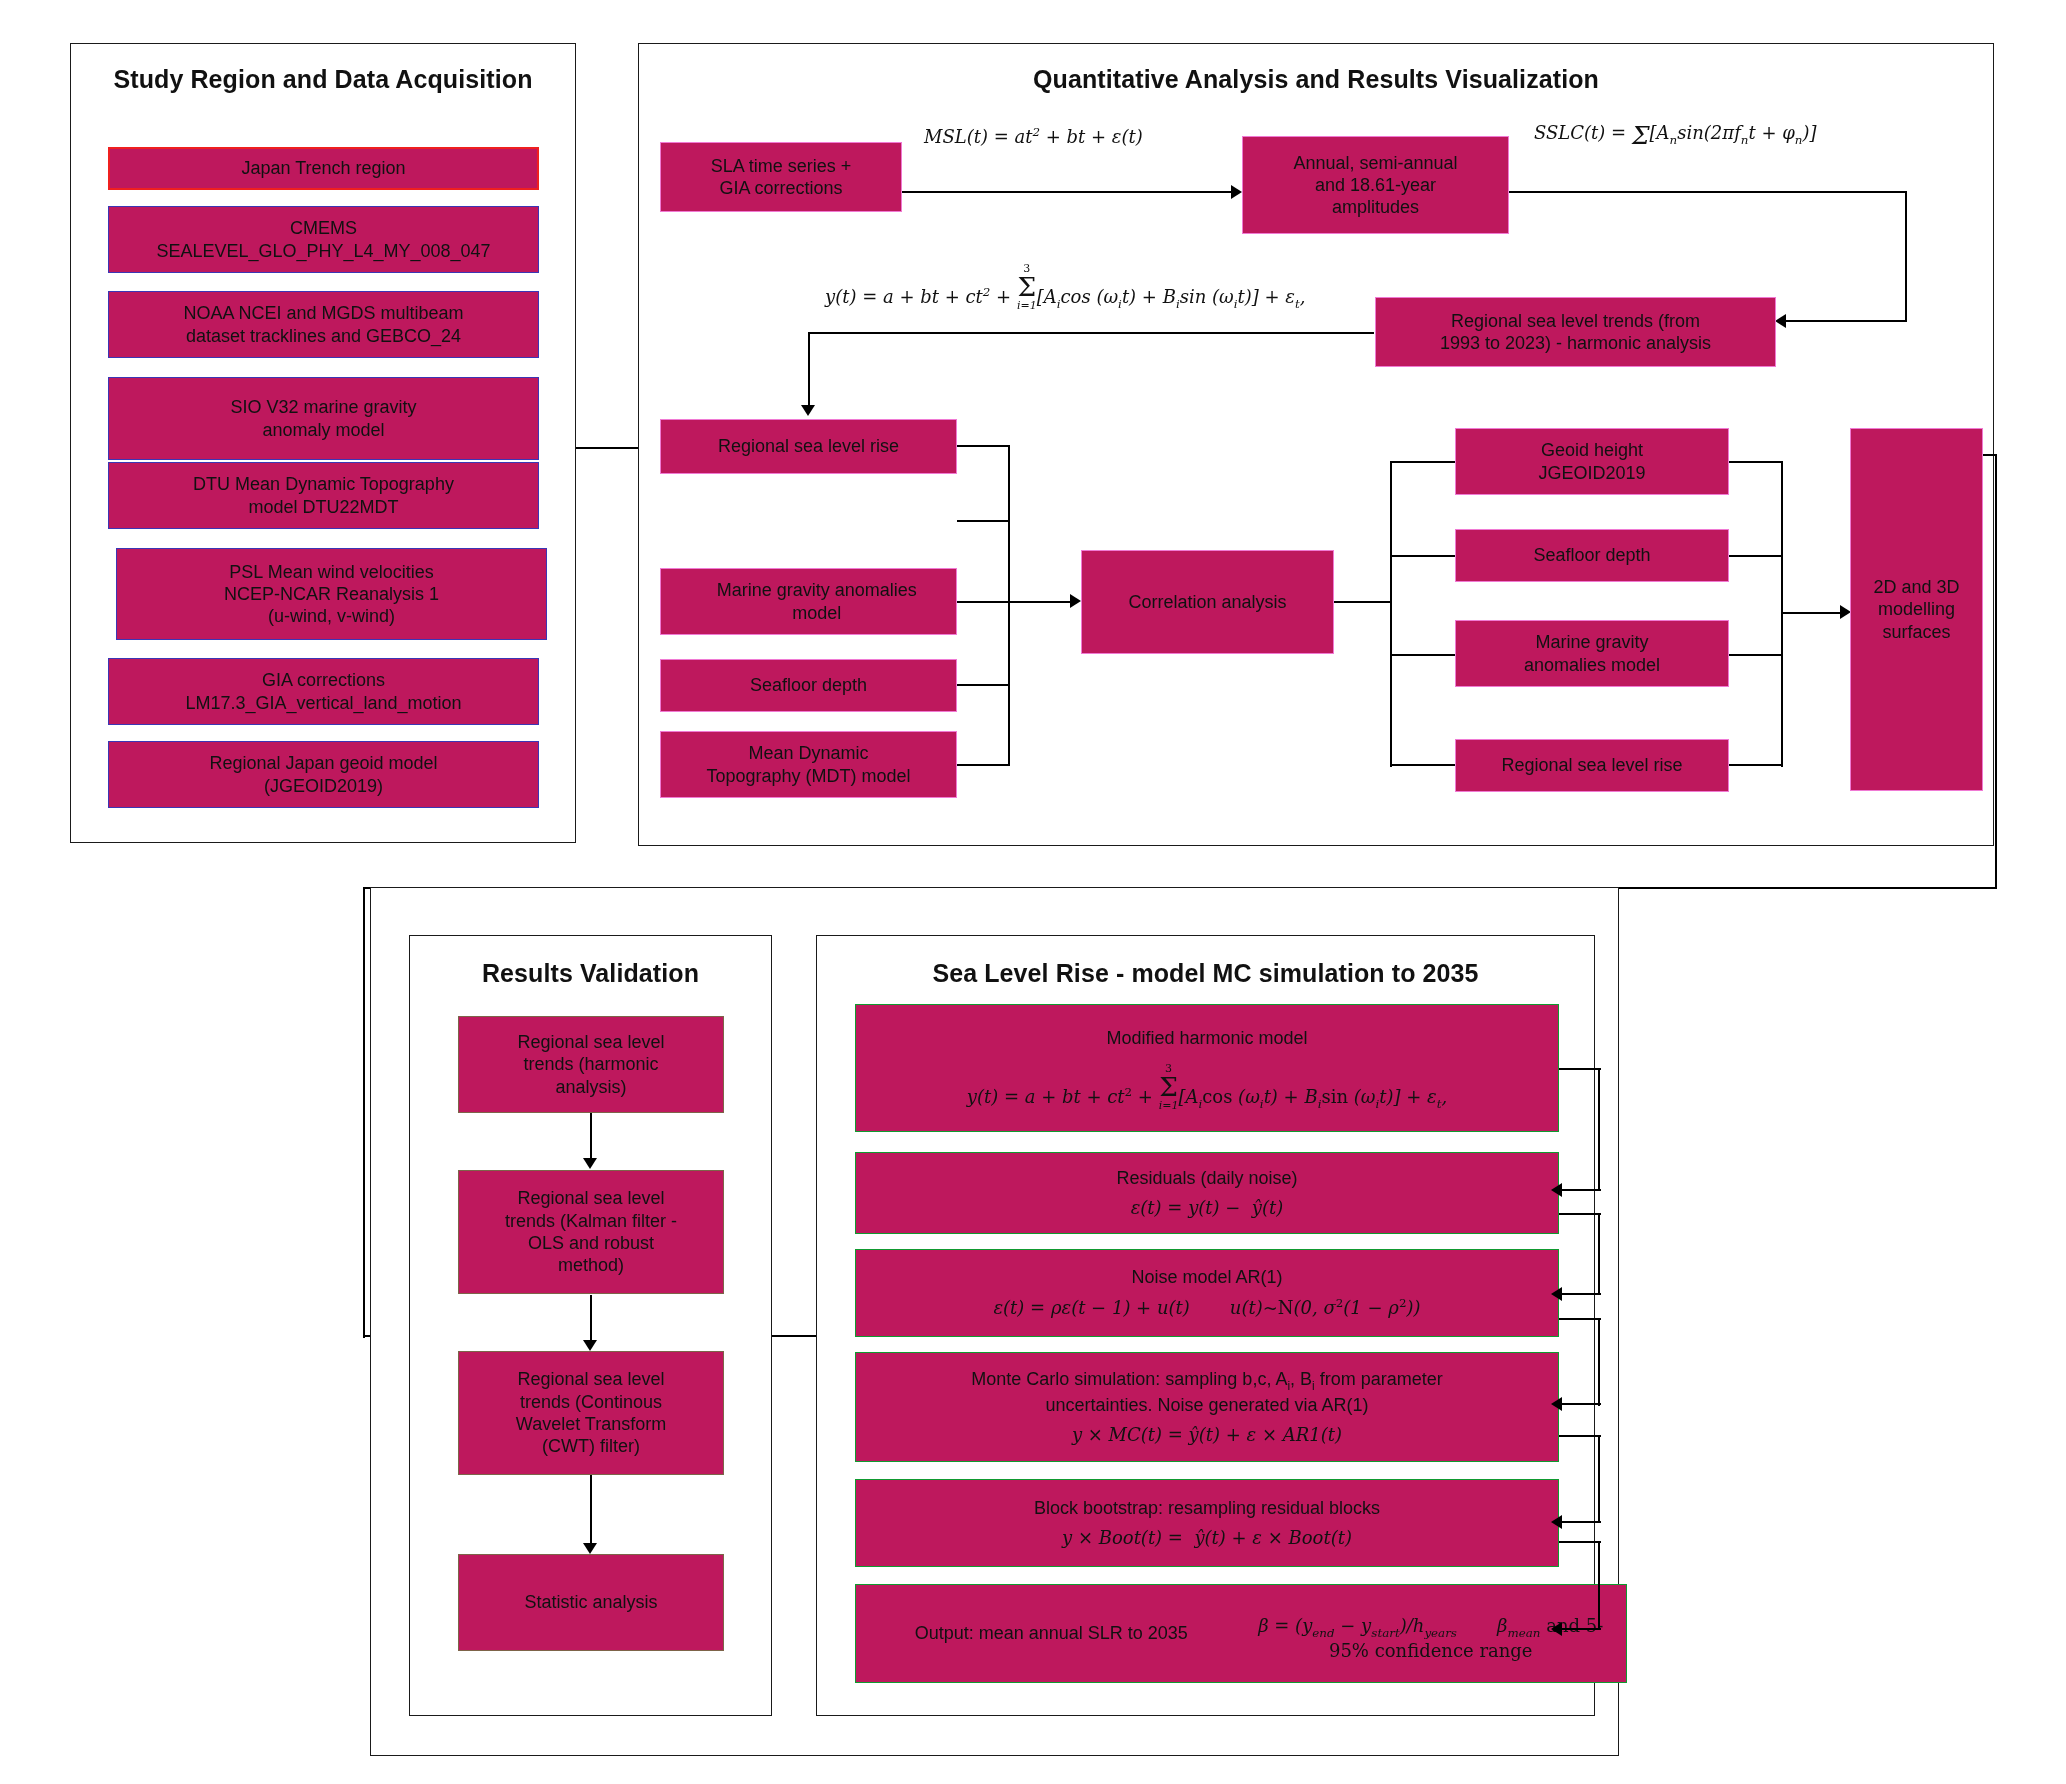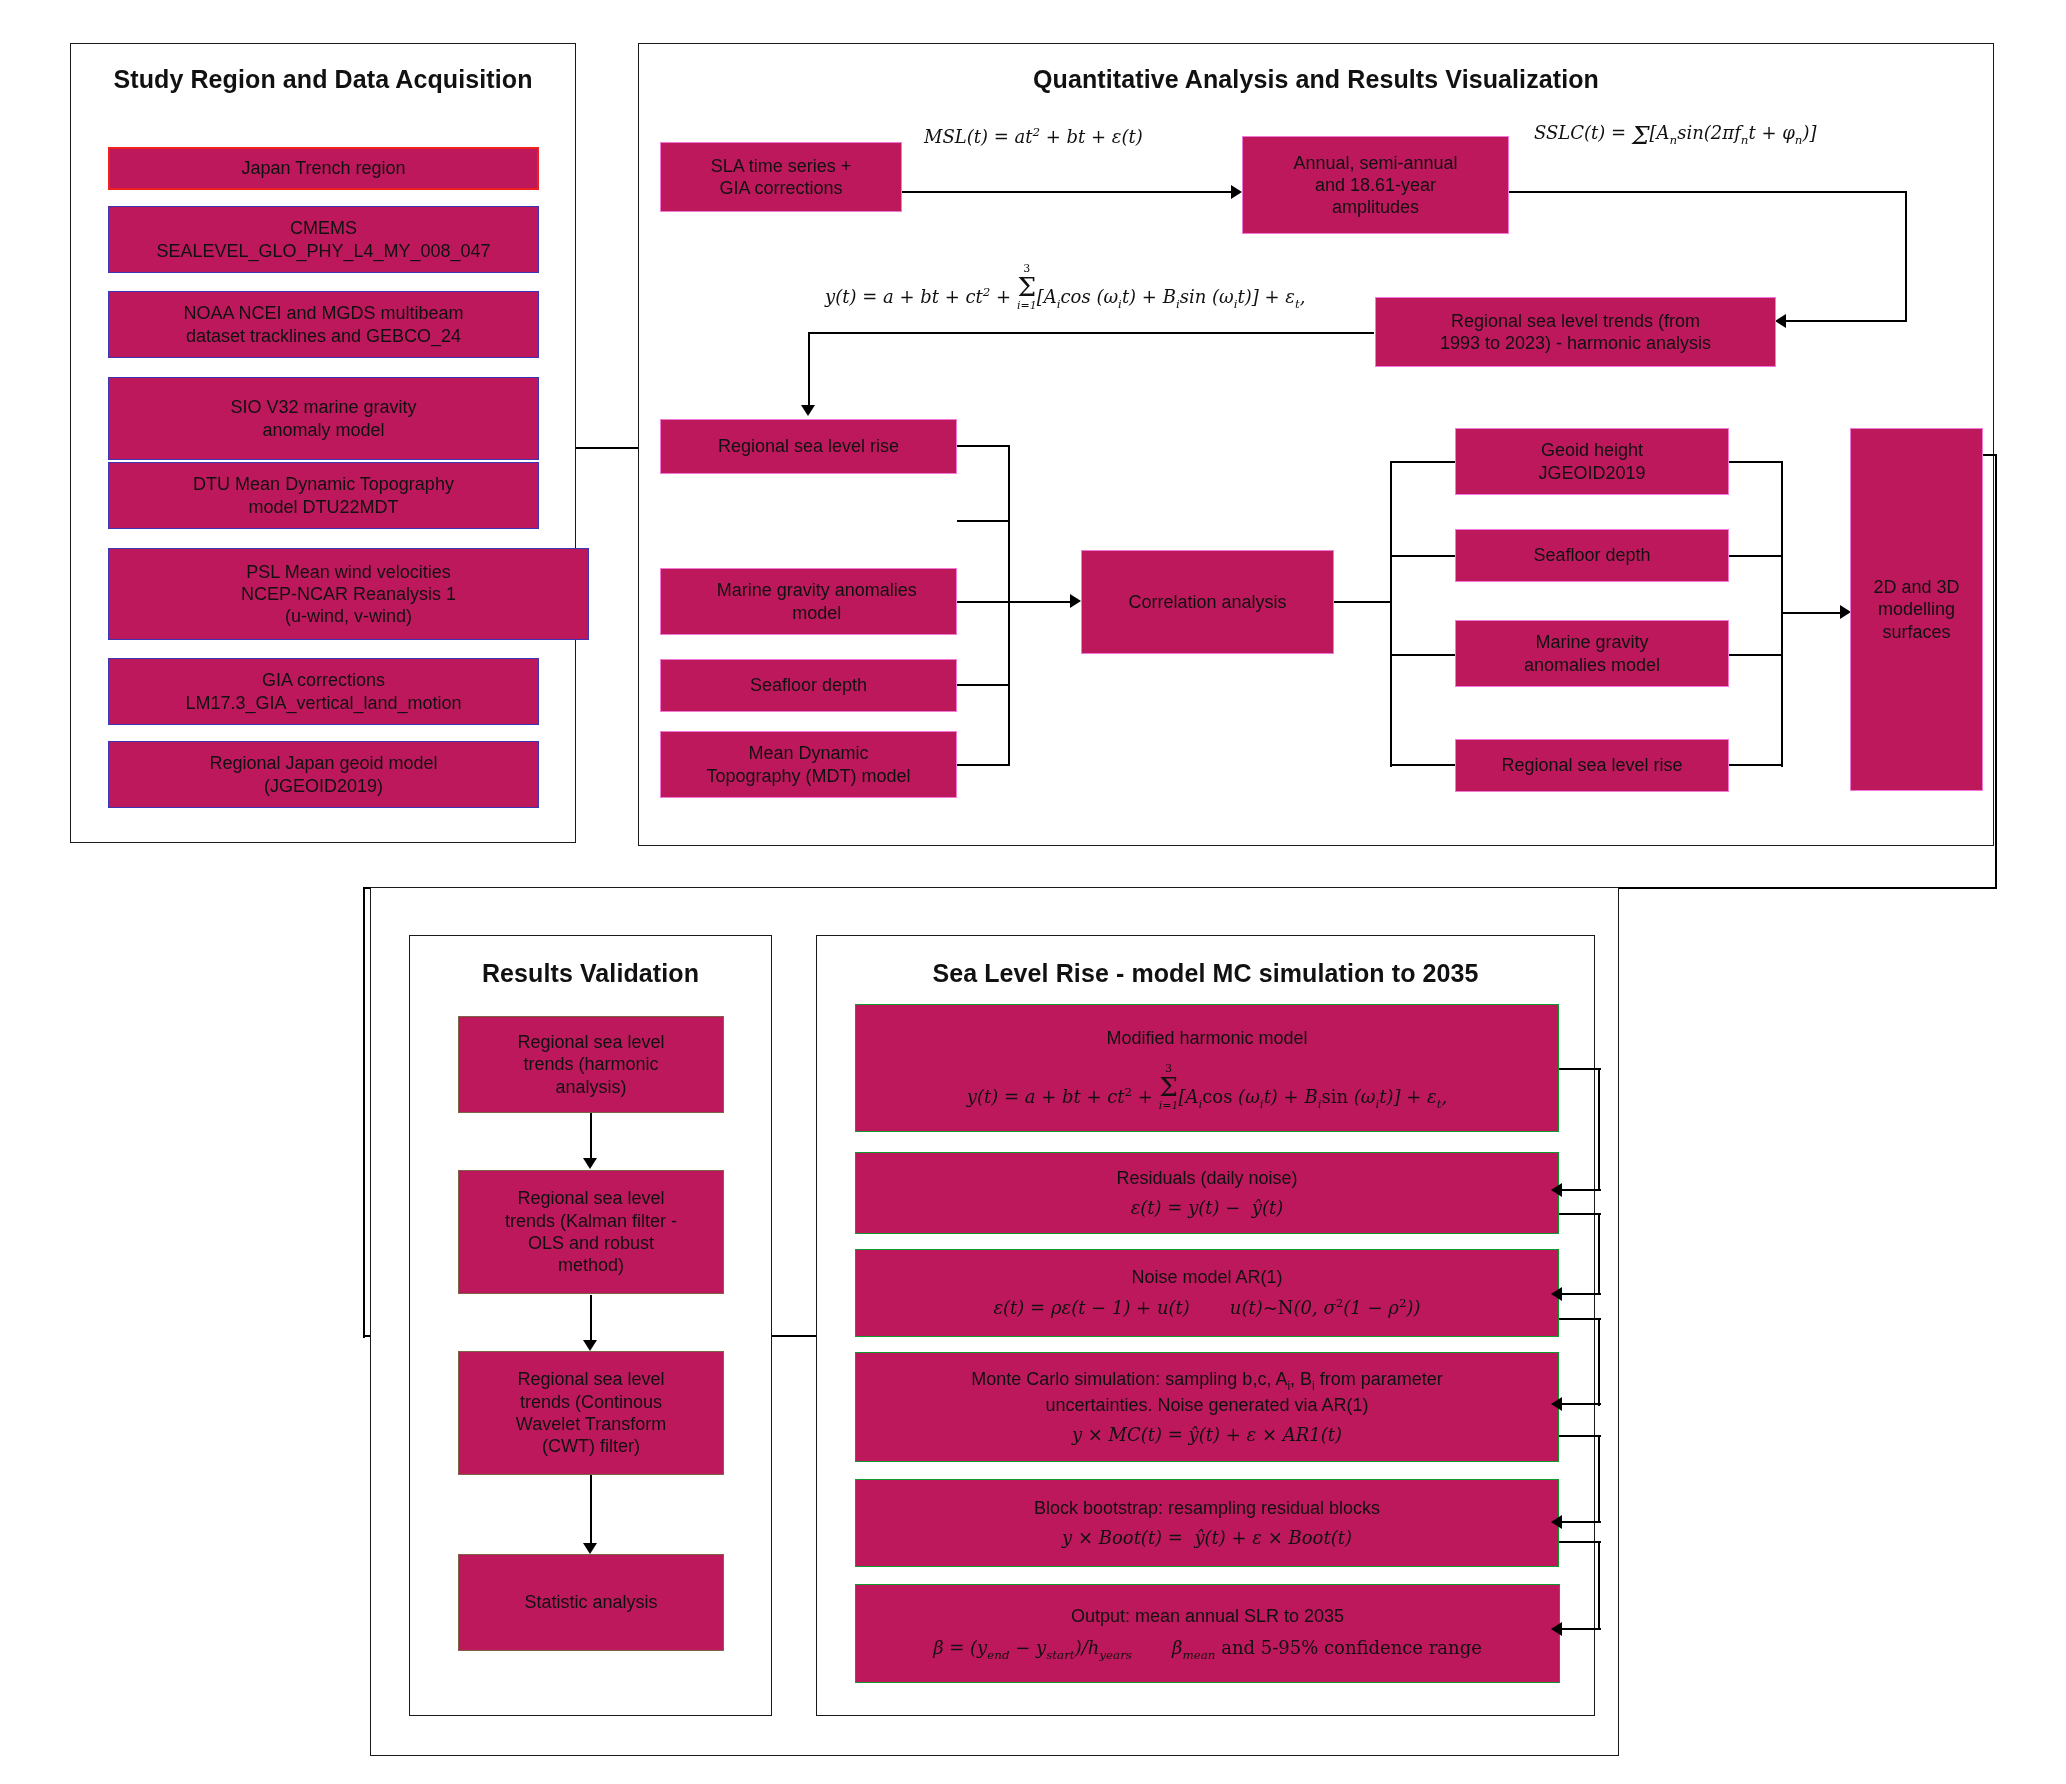--- a/index.html
+++ b/index.html
@@ -75,21 +75,21 @@
   </div>
 
   <div class="box blue" style="left:108px;top:377px;width:431px;height:83px;">
     <span class="inner">SIO V32 marine gravity<br>anomaly model</span>
   </div>
 
   <div class="box blue" style="left:108px;top:462px;width:431px;height:67px;">
     <span class="inner">DTU Mean Dynamic Topography<br>model DTU22MDT</span>
   </div>
 
-  <div class="box blue" style="left:108px;top:548px;width:481px;height:92px;">
+  <div class="box blue" style="left:116px;top:548px;width:431px;height:92px;">
     <span class="inner">PSL Mean wind velocities<br>NCEP-NCAR Reanalysis 1<br>(u-wind, v-wind)</span>
   </div>
 
   <div class="box blue" style="left:108px;top:658px;width:431px;height:67px;">
     <span class="inner">GIA corrections<br>LM17.3_GIA_vertical_land_motion</span>
   </div>
 
   <div class="box blue" style="left:108px;top:741px;width:431px;height:67px;">
     <span class="inner">Regional Japan geoid model<br>(JGEOID2019)</span>
   </div>
@@ -269,21 +269,21 @@
   <div class="box green" style="left:855px;top:1352px;width:704px;height:110px;flex-direction:column;">
     <span class="inner">Monte Carlo simulation: sampling b,c, A<sub>i</sub>, B<sub>i</sub> from parameter<br>uncertainties. Noise generated via AR(1)</span>
     <span class="inner eq" style="margin-top:7.7px;">y × MC(t) = ŷ(t) + ε × AR1(t)</span>
   </div>
 
   <div class="box green" style="left:855px;top:1479px;width:704px;height:88px;flex-direction:column;">
     <span class="inner">Block bootstrap: resampling residual blocks</span>
     <span class="inner eq" style="margin-top:7.7px;">y × Boot(t) =&nbsp; ŷ(t) + ε × Boot(t)</span>
   </div>
 
-  <div class="box green" style="left:855px;top:1584px;width:705px;height:99px;flex-direction:column;">
+  <div class="box green" style="left:855px;top:1584px;width:772px;height:99px;flex-direction:row;">
     <span class="inner">Output: mean annual SLR to 2035</span>
     <span class="inner eq" style="margin-top:10px;">
       β = (y<sub>end</sub> − y<sub>start</sub>)/h<sub>years</sub> &nbsp;&nbsp;&nbsp;&nbsp;&nbsp; β<sub>mean</sub> <span class="up">and 5-95% confidence range</span>
     </span>
   </div>
 
   <div class="ln h" style="left:1559px;top:1068px;width:42px;"></div>
   <div class="ln v" style="left:1598px;top:1068px;height:122px;"></div>
   <div class="ln h" style="left:1559px;top:1189px;width:42px;"></div>
   <div class="arrow left" style="left:1551px;top:1183px;"></div>

